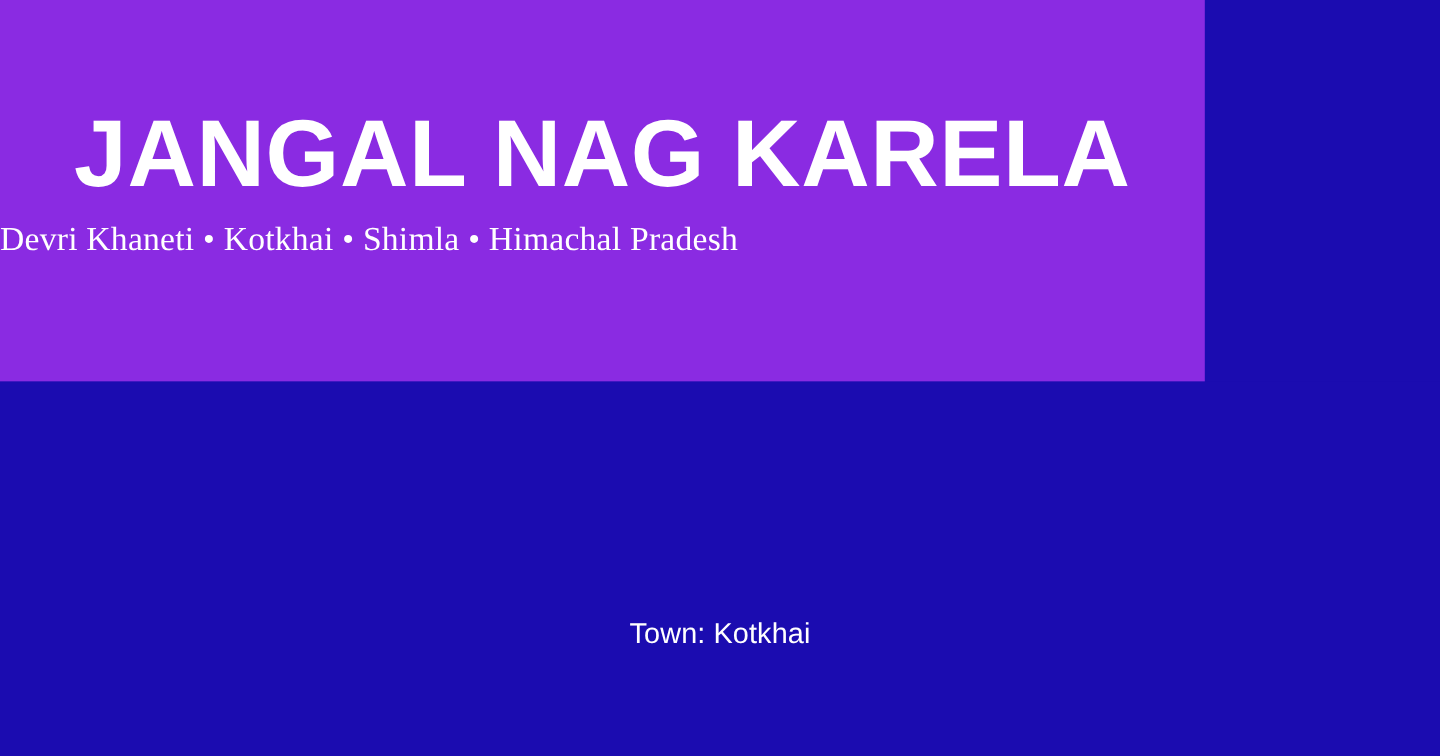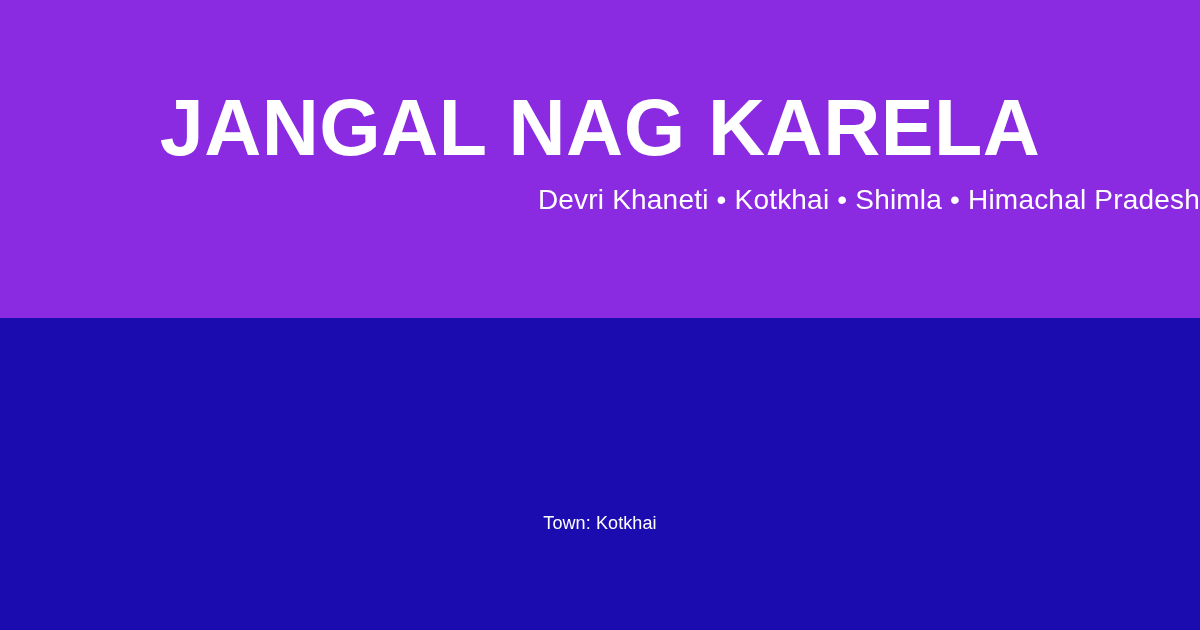--- a/index.html
+++ b/index.html
@@ -22,21 +22,21 @@
     height: 630px;
     display: flex;
     flex-direction: column;
   }
 
   
   .header-band {
     position: absolute;
     left: 0;
     top: 0;
-    width: 1200px;
+    width: 1004px;
     height: 318px;
     background: #8a2be2;
     display: flex;
     flex-direction: column;
     align-items: center;
     justify-content: flex-start;
     box-sizing: border-box;
   }
 
   .village-title {
@@ -56,23 +56,23 @@
     white-space: nowrap;
   }
 
   .village-subtitle {
     margin: 0;
     padding: 0;
     position: absolute;
     left: 0;
     right: 0;
     top: 181px;
-    text-align: right;
+    text-align: left;
     color: #ffffff;
-    font-family: Liberation Sans, sans-serif;
+    font-family: Liberation Serif, serif;
     font-size: 28px;
     font-weight: 400;
     letter-spacing: 0.2px;
     line-height: 38px;
     white-space: nowrap;
   }
 
   
   .body-area {
     position: absolute;
@@ -84,21 +84,21 @@
   }
 
   .detail-line {
     position: absolute;
     left: 0;
     right: 0;
     top: 174px;
     text-align: center;
     color: #ffffff;
     font-family: "Liberation Sans", "DejaVu Sans", sans-serif;
-    font-size: 18px;
+    font-size: 24px;
     font-weight: 400;
     line-height: 26px;
     letter-spacing: 0.1px;
     white-space: nowrap;
   }
 
   
   .watermark {
     position: absolute;
     right: 35px;

